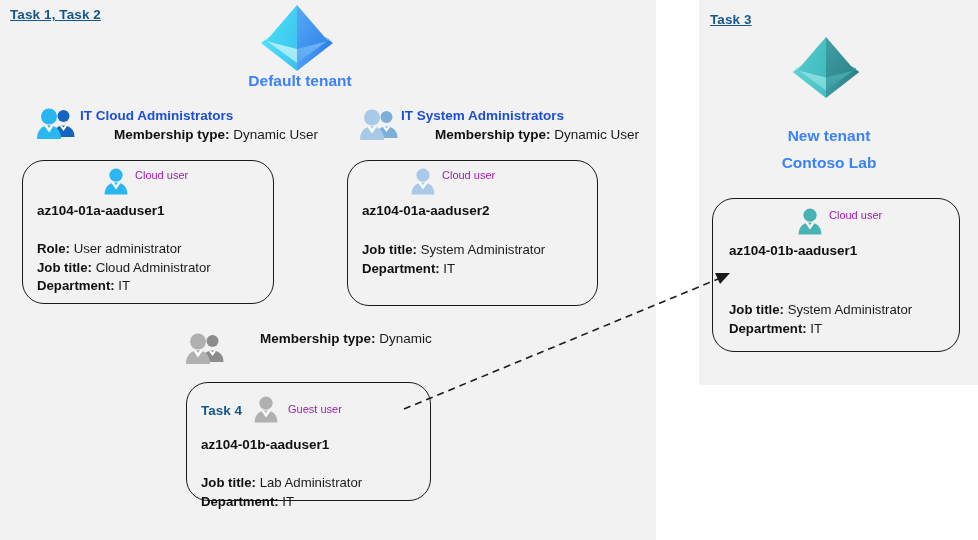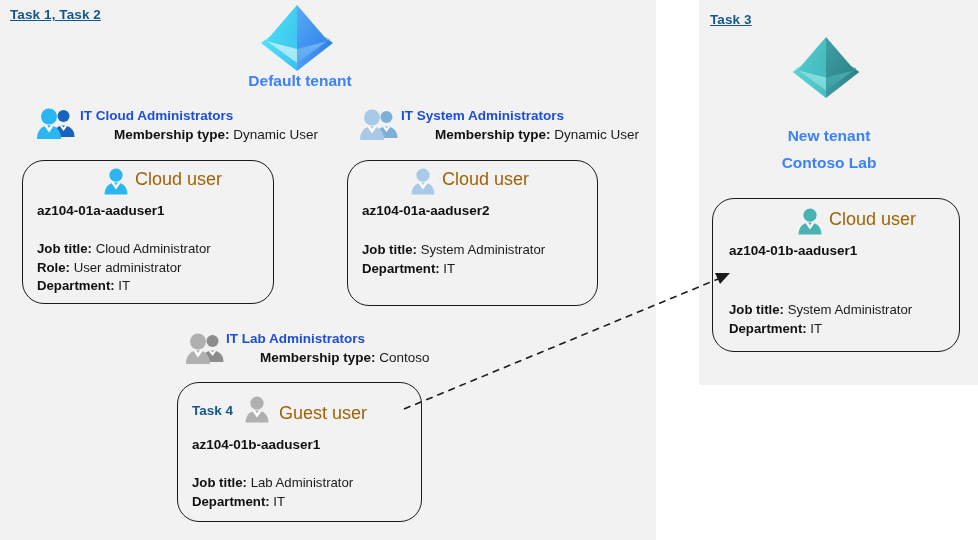--- a/index.html
+++ b/index.html
@@ -67,21 +67,21 @@
   
   .user-card{
     position:absolute;
     border:1.4px solid #1b1b1b;
     border-radius:22px;
     box-sizing:border-box;
     background:transparent;
   }
   .card-head{
     position:absolute;
-    font-size:18px;color:#a16207;white-space:nowrap;
+    font-size:11px;color:#a21caf;white-space:nowrap;
   }
   .card-username{
     position:absolute;
     font-size:13.5px;font-weight:bold;color:#101010;white-space:nowrap;
   }
   .card-attrs{
     position:absolute;
     font-size:13.2px;color:#1a1a1a;line-height:18.5px;white-space:nowrap;
   }
   .card-attrs b{font-weight:bold;color:#101010;}
@@ -204,26 +204,26 @@
     <svg width="26" height="28" viewBox="0 0 26 28">
       <circle cx="13" cy="8.2" r="6.6" fill="#29b6f2"></circle>
       <path d="M1.6 27.5 C1.6 19.8 6.6 15.6 13 15.6 C19.4 15.6 24.4 19.8 24.4 27.5 Z" fill="#29b6f2"></path>
       <path d="M8.6 16.2 L13 22.6 L17.4 16.2 L15.1 15.5 L13 18.2 L10.9 15.5 Z" fill="#ffffff"></path>
     </svg>
   </div>
   <div class="card-head" style="left:112px;top:8px;">Cloud user</div>
   <div class="card-username" style="left:14px;top:42px;">az104-01a-aaduser1</div>
   <div class="card-attrs" style="left:14px;top:79px;">
     <div>
+      <b>Role:</b>
+      <span>User administrator</span>
+    </div>
+    <div>
       <b>Job title:</b>
       <span>Cloud Administrator</span>
-    </div>
-    <div>
-      <b>Role:</b>
-      <span>User administrator</span>
     </div>
     <div>
       <b>Department:</b>
       <span>IT</span>
     </div>
   </div>
 </div>
 
 <div class="group-icon" style="left:359px;top:107px;">
   <svg width="42" height="34" viewBox="0 0 42 34">
@@ -269,28 +269,27 @@
   <svg width="42" height="34" viewBox="0 0 42 34">
     <circle cx="27.5" cy="10" r="6" fill="#8c8c8c"></circle>
     <path d="M16.5 31 C16.5 23.5 21.5 19.5 27.5 19.5 C33.5 19.5 38.5 23.5 38.5 31 Z" fill="#8c8c8c"></path>
     <path d="M24 20.2 L27.5 25 L31 20.2 L29 19.6 L27.5 21.6 L26 19.6 Z" fill="#ffffff"></path>
     <circle cx="13" cy="10.5" r="8" fill="#b0b0b0"></circle>
     <path d="M1 33 C1 24 6.4 19.2 13 19.2 C19.6 19.2 25 24 25 33 Z" fill="#b0b0b0"></path>
     <path d="M8.4 19.8 L13 26.6 L17.6 19.8 L15.1 19.1 L13 22 L10.9 19.1 Z" fill="#ffffff"></path>
   </svg>
 </div>
 <div class="group-block" style="left:226px;top:329px;">
-  <div class="group-title">IT Lab Administrators</div>
   <div class="group-sub">
     <b>Membership type:</b>
-    <span>Contoso</span>
-  </div>
-</div>
-
-<div class="user-card" style="left:177px;top:382px;width:245px;height:140px;">
+    <span>Dynamic</span>
+  </div>
+</div>
+
+<div class="user-card" style="left:186px;top:382px;width:245px;height:119px;">
   <div class="card-task" style="left:14px;top:20px;">Task 4</div>
   <div class="person-icon" style="left:66px;top:12px;">
     <svg width="26" height="28" viewBox="0 0 26 28">
       <circle cx="13" cy="8.2" r="6.6" fill="#b0b0b0"></circle>
       <path d="M1.6 27.5 C1.6 19.8 6.6 15.6 13 15.6 C19.4 15.6 24.4 19.8 24.4 27.5 Z" fill="#b0b0b0"></path>
       <path d="M8.6 16.2 L13 22.6 L17.4 16.2 L15.1 15.5 L13 18.2 L10.9 15.5 Z" fill="#ffffff"></path>
     </svg>
   </div>
   <div class="card-head" style="left:101px;top:20px;">Guest user</div>
   <div class="card-username" style="left:14px;top:54px;">az104-01b-aaduser1</div>

